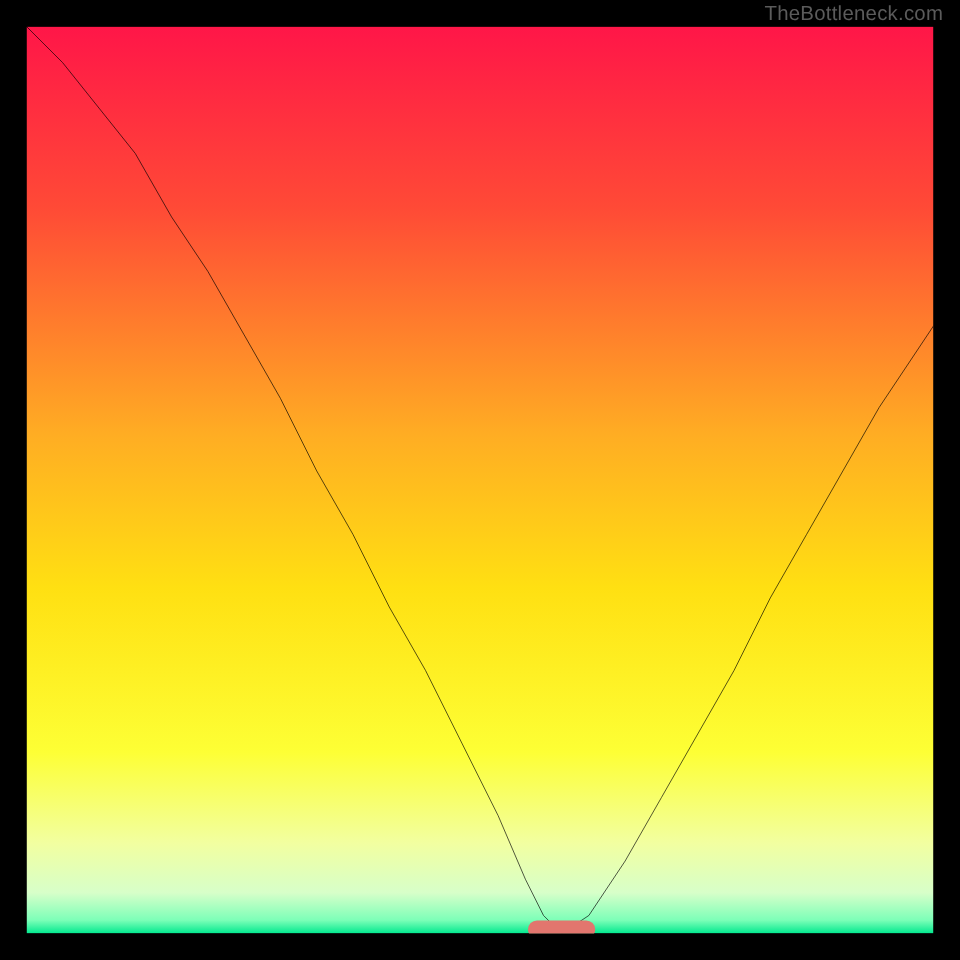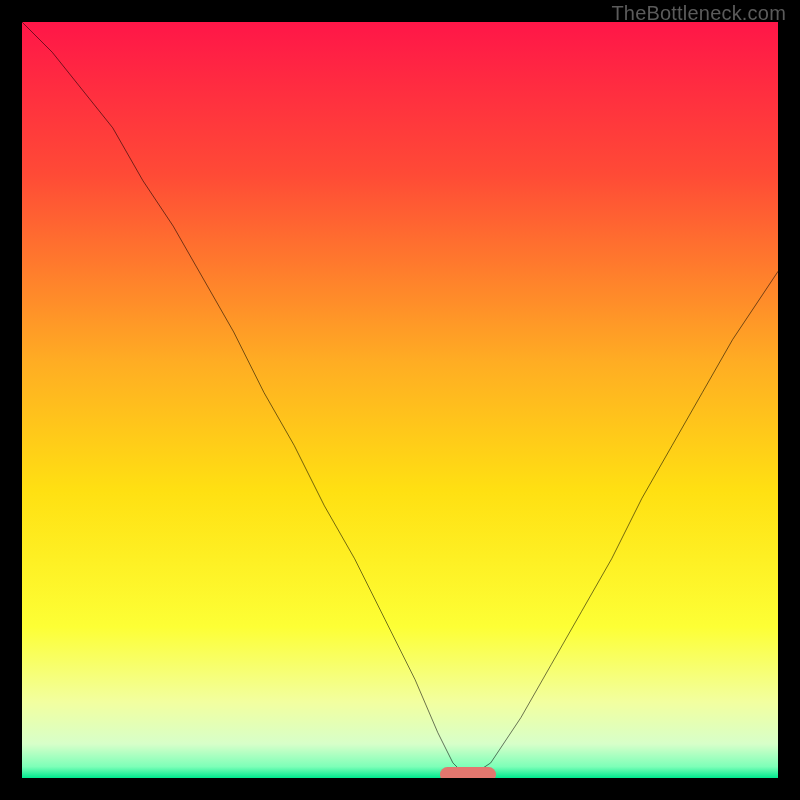--- a/index.html
+++ b/index.html
@@ -38,21 +38,21 @@
   .marker {
     position: absolute;
     background: #e2766e;
     border-radius: 999px;
   }
   .watermark {
     position: absolute;
     top: 2px;
     right: 14px;
     font-family: Arial, Helvetica, sans-serif;
-    font-size: 20px;
+    font-size: 17px;
     color: #5b5b5b;
     letter-spacing: 0.2px;
   }
 </style>
 </head>
 <body>
 
 <div class="frame">
 
   <div class="plot-area">

